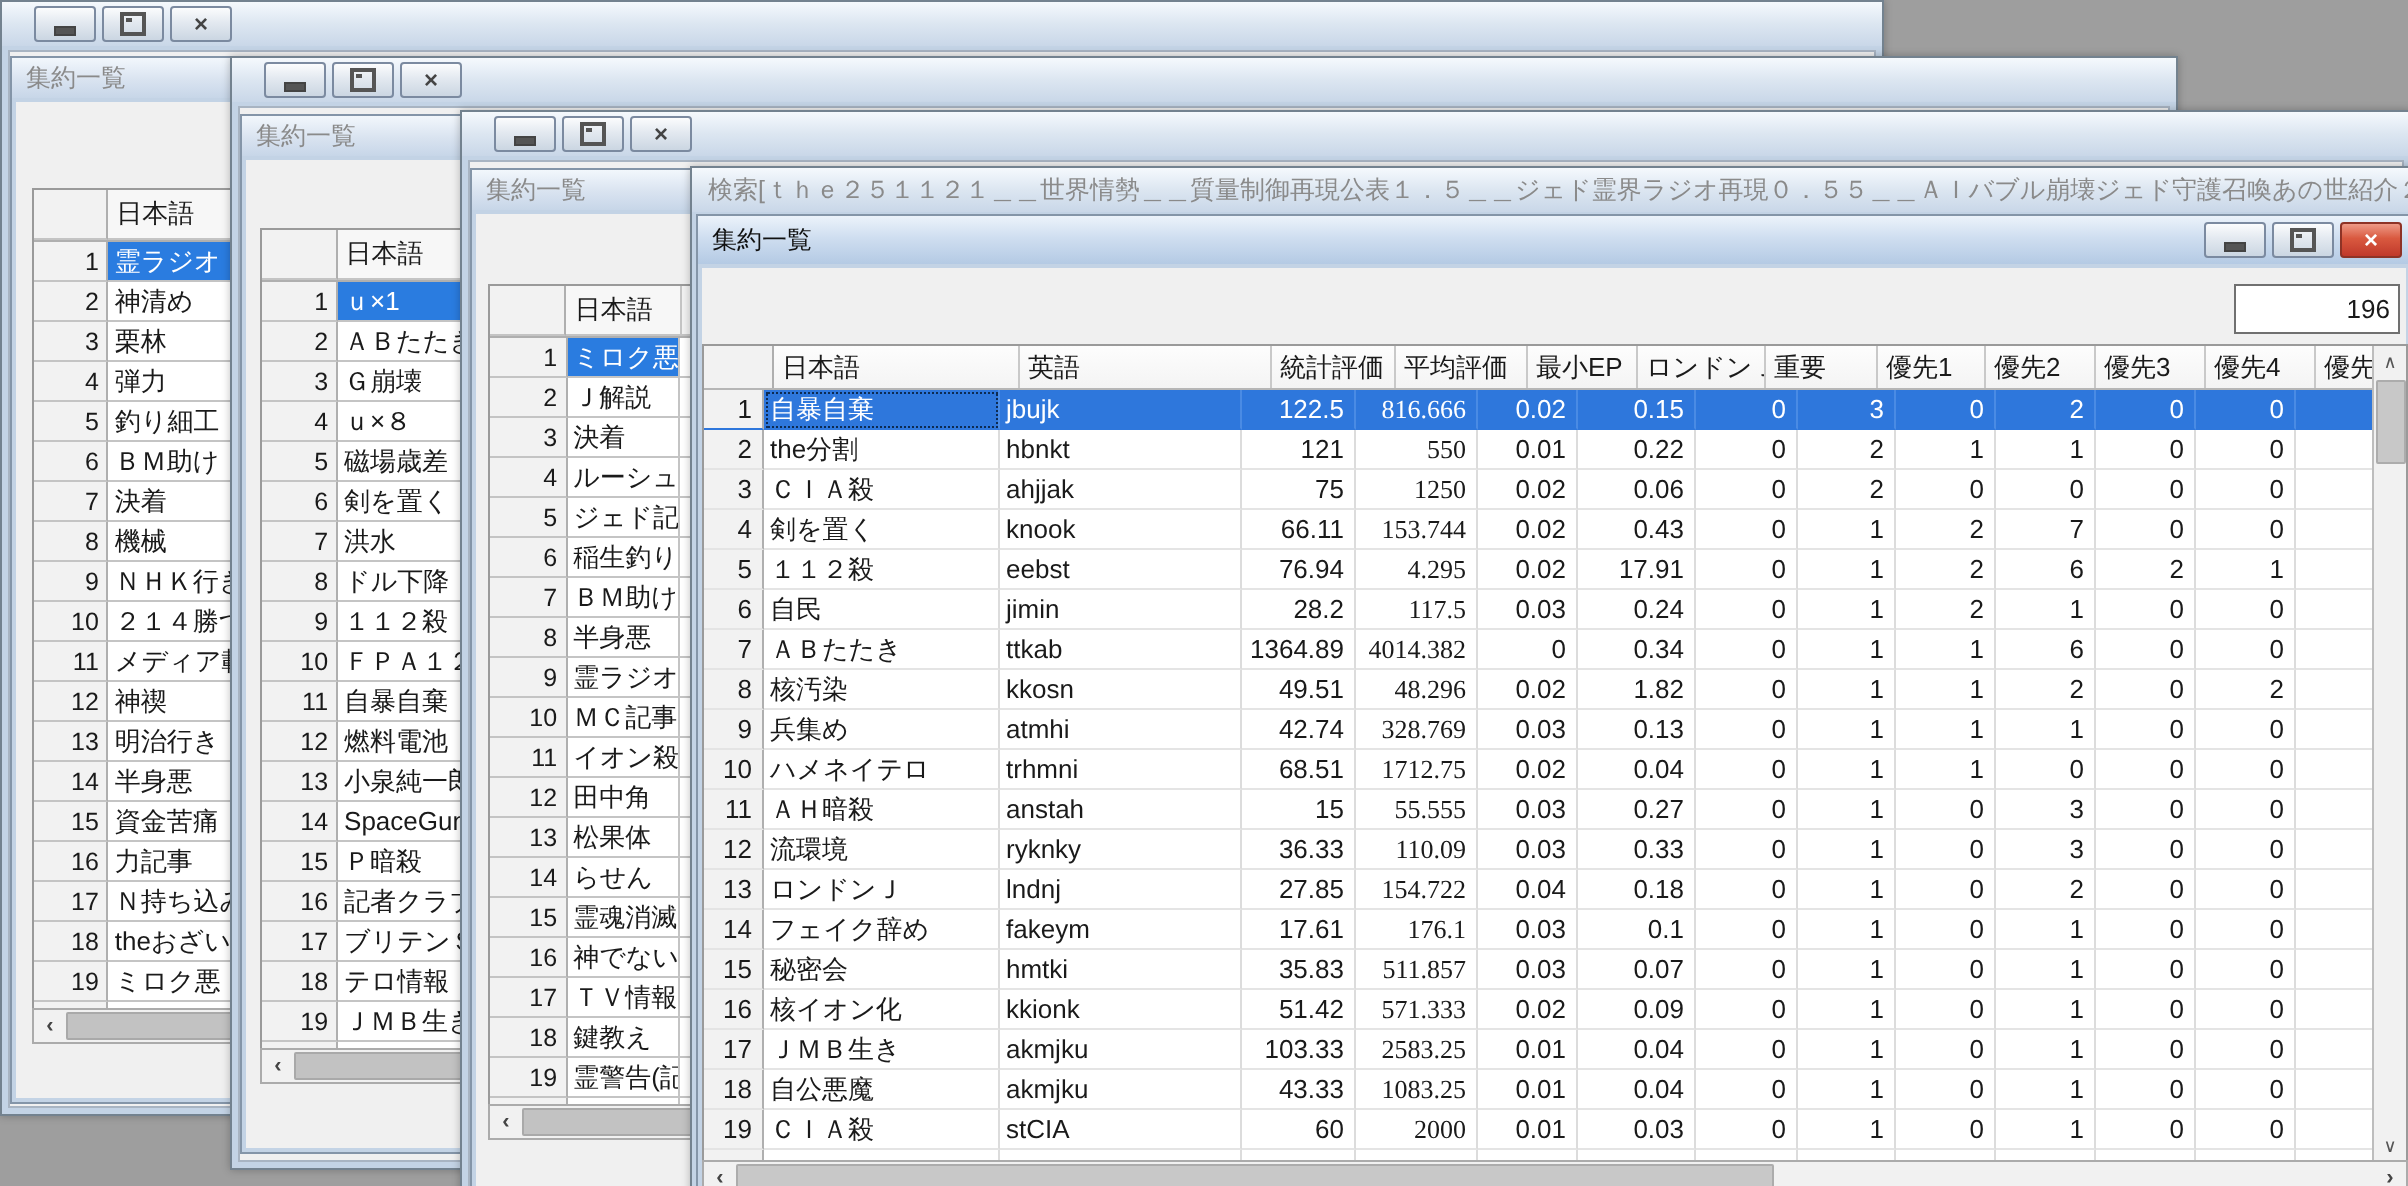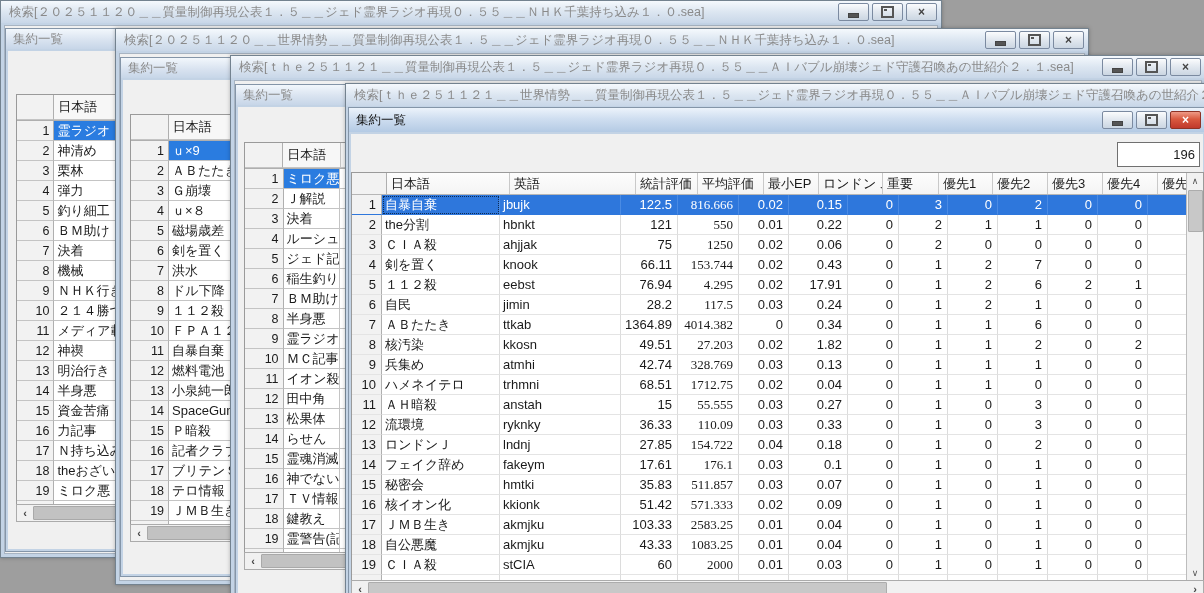--- a/index.html
+++ b/index.html
@@ -69,21 +69,20 @@
   .vsb .vthumb{position:absolute;left:1px;top:17px;width:13px;height:40px;background:#C8C8C8;border:1px solid #ACACAC;border-radius:1px;}
   .hsb{position:absolute;height:15px;background:#F1F1F1;border:1px solid #ABABAB;display:flex;align-items:center;}
   .hsb .track{flex:1;}
   .hthumb{height:11px;background:#C8C8C8;border:1px solid #ACACAC;border-radius:1px;}
 </style>
 </head>
 <body>
 
 <div class="win" style="left:0;top:0;width:940px;height:556px;z-index:1">
   <div class="tbar">
-    <div class="ttxt">検索[２０２５１１２０＿＿質量制御再現公表１．５＿＿ジェド霊界ラジオ再現０．５５＿＿ＮＨＫ千葉持ち込み１．０.sea]</div>
     <div class="btns">
       <div class="btn">
           <span class="g-min"></span>
         </div>
       <div class="btn">
           <span class="g-max"></span>
         </div>
       <div class="btn">
           <span class="g-x">×</span>
         </div>
@@ -185,21 +184,20 @@
     </div>
     <div class="sscroll" style="left:10px;top:475px;width:150px">
       <div class="sarrow">‹</div>
       <div class="sthumb" style="width:125px"></div>
     </div>
   </div>
 </div>
 
 <div class="win" style="left:115px;top:28px;width:972px;height:555px;z-index:2">
   <div class="tbar">
-    <div class="ttxt">検索[２０２５１１２０＿＿世界情勢＿＿質量制御再現公表１．５＿＿ジェド霊界ラジオ再現０．５５＿＿ＮＨＫ千葉持ち込み１．０.sea]</div>
     <div class="btns">
       <div class="btn">
           <span class="g-min"></span>
         </div>
       <div class="btn">
           <span class="g-max"></span>
         </div>
       <div class="btn">
           <span class="g-x">×</span>
         </div>
@@ -212,21 +210,21 @@
       </div>
     <div class="cclient inact"></div>
     <div class="stable t2" style="left:9px;top:56px;width:125px;height:410px">
       <div class="shead">
         <div class="sn"></div>
         <div class="sc">日本語</div>
       </div>
       <div>
           <div class="srow sel">
             <div class="sn">1</div>
-            <div class="sc">ｕ×9</div>
+            <div class="sc">ｕ×1</div>
           </div>
           <div class="srow">
             <div class="sn">2</div>
             <div class="sc">ＡＢたたき</div>
           </div>
           <div class="srow">
             <div class="sn">3</div>
             <div class="sc">Ｇ崩壊</div>
           </div>
           <div class="srow">
@@ -301,21 +299,20 @@
     </div>
     <div class="sscroll" style="left:9px;top:466px;width:125px">
       <div class="sarrow">‹</div>
       <div class="sthumb" style="width:100px"></div>
     </div>
   </div>
 </div>
 
 <div class="win" style="left:230px;top:55px;width:974px;height:545px;z-index:3">
   <div class="tbar">
-    <div class="ttxt">検索[ｔｈｅ２５１１２１＿＿質量制御再現公表１．５＿＿ジェド霊界ラジオ再現０．５５＿＿ＡＩバブル崩壊ジェド守護召喚あの世紹介２．１.sea]</div>
     <div class="btns">
       <div class="btn">
           <span class="g-min"></span>
         </div>
       <div class="btn">
           <span class="g-max"></span>
         </div>
       <div class="btn">
           <span class="g-x">×</span>
         </div>
@@ -595,21 +592,21 @@
             <div class="mc w9 r">6</div>
             <div class="mc w10 r">0</div>
             <div class="mc w11 r">0</div>
             <div class="mc w12 r"></div>
           </div>
           <div class="mrow">
             <div class="mc cnum r">8</div>
             <div class="mc w0">核汚染</div>
             <div class="mc w1">kkosn</div>
             <div class="mc w2 r">49.51</div>
-            <div class="mc w3 r">27.203</div>
+            <div class="mc w3 r">48.296</div>
             <div class="mc w4 r">0.02</div>
             <div class="mc w5 r">1.82</div>
             <div class="mc w6 r">0</div>
             <div class="mc w7 r">1</div>
             <div class="mc w8 r">1</div>
             <div class="mc w9 r">2</div>
             <div class="mc w10 r">0</div>
             <div class="mc w11 r">2</div>
             <div class="mc w12 r"></div>
           </div>

